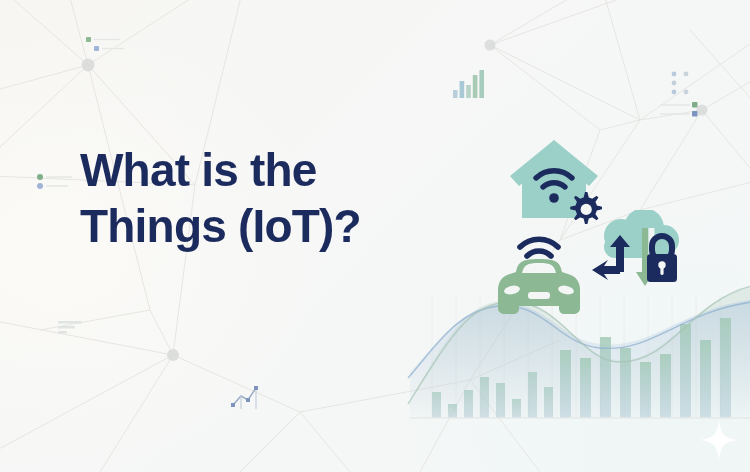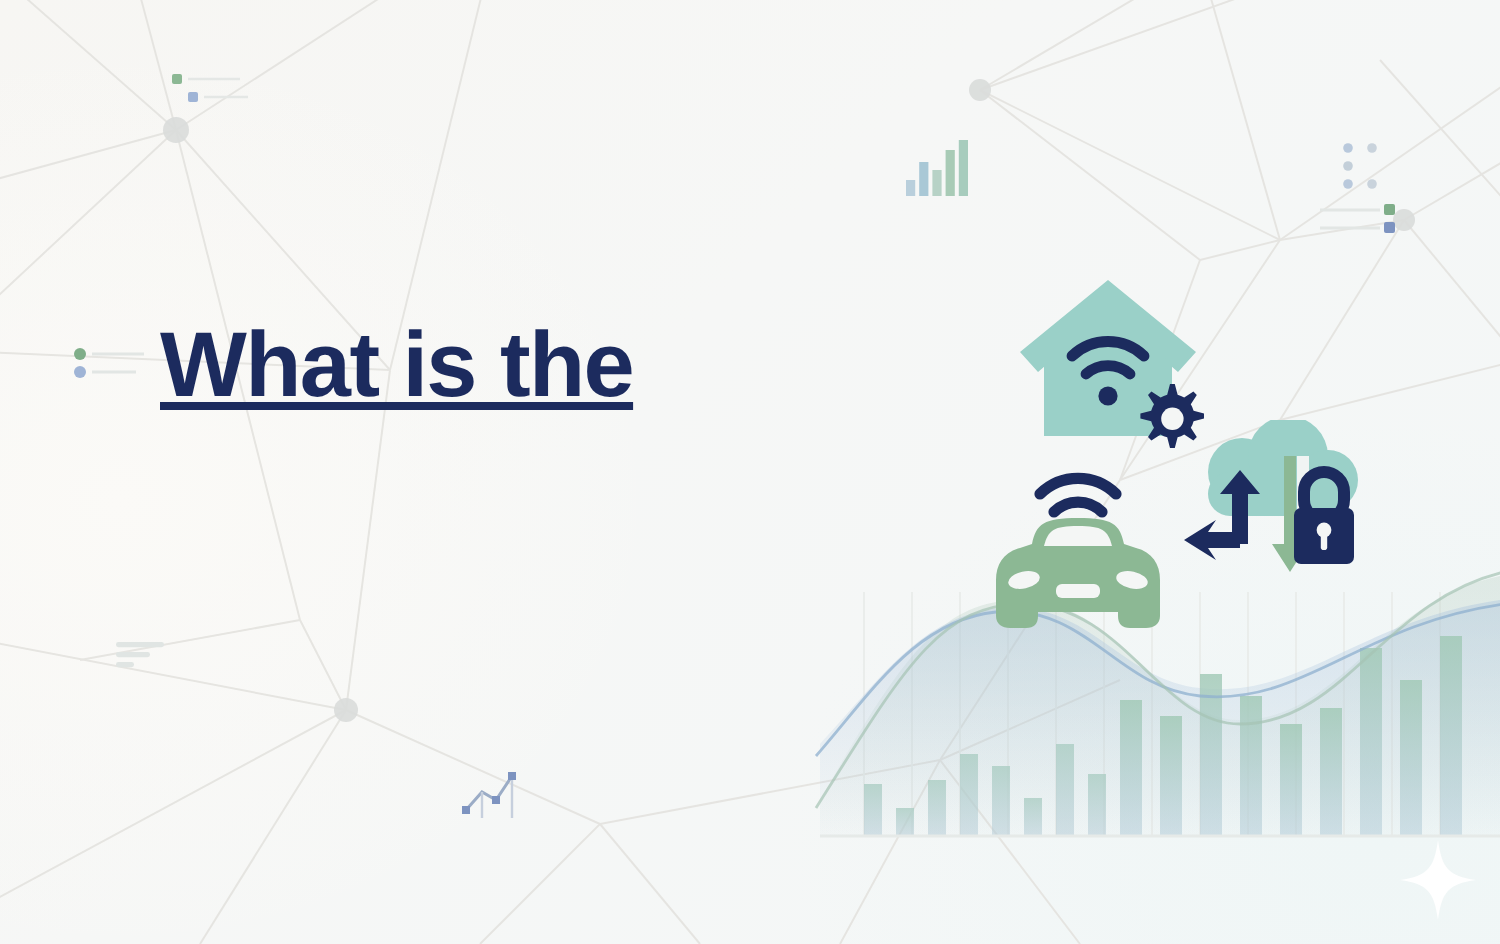--- a/index.html
+++ b/index.html
@@ -18,29 +18,28 @@
       radial-gradient(ellipse 420px 300px at 690px 420px, #eff6f6 0%, rgba(239,246,246,0) 70%),
       radial-gradient(ellipse 380px 320px at 60px 250px, #fbfaf7 0%, rgba(251,250,247,0) 72%),
       linear-gradient(135deg,#f7f6f3 0%,#f6f7f6 42%,#f3f7f7 100%);
   }
   .layer { position:absolute; top:0; left:0; width:750px; height:472px; }
   .layer.svg-layer { pointer-events:none; }
 
   
   #headline {
     position:absolute;
-    left:80px; top:154px;
+    left:80px; top:142px;
     width:360px;
     color:#1c2b5e;
     font-size:46px;
     line-height:1.22;
     font-weight:bold;
     letter-spacing:-0.8px;
     z-index:40;
-    text-decoration:underline;
   }
   #headline .ln { display:block; white-space:nowrap; }
 
   
   #icon-cluster { position:absolute; left:480px; top:118px; width:230px; height:210px; z-index:35; }
   .icon-box { position:absolute; }
   #icon-home { left:26px; top:14px; width:96px; height:96px; }
   #icon-cloud { left:110px; top:92px; width:96px; height:90px; }
   #icon-car  { left:12px;  top:112px; width:96px; height:90px; }
 
@@ -173,20 +172,21 @@
     </g>
 
     <line x1="410" y1="418" x2="750" y2="418" stroke="#e6eae8" stroke-width="1.4"></line>
 
     <path d="M408,378 C436,346 458,310 498,306 C544,302 558,344 600,348 C652,353 680,312 752,302" fill="none" stroke="#8fb0cf" stroke-width="1.4" opacity="0.75"></path>
     <path d="M408,404 C452,334 470,302 512,302 C562,302 580,362 620,362 C672,362 692,300 752,286" fill="none" stroke="#a5c3b4" stroke-width="1.4" opacity="0.7"></path>
   </svg>
 
   <h1 id="headline">
     <span class="ln">What is the</span>
+    <span class="ln">Things (IoT)?</span>
   </h1>
 
   <div id="icon-cluster">
 
     <div class="icon-box" id="icon-home">
       <svg viewBox="0 0 96 96" width="96" height="96">
 
         <path d="M48 8 L92 44 L83 54 L48 24 L13 54 L4 44 Z" fill="#9ad0c8"></path>
         <path d="M16 50 L48 23 L80 50 L80 86 L16 86 Z" fill="#9ad0c8"></path>
 

